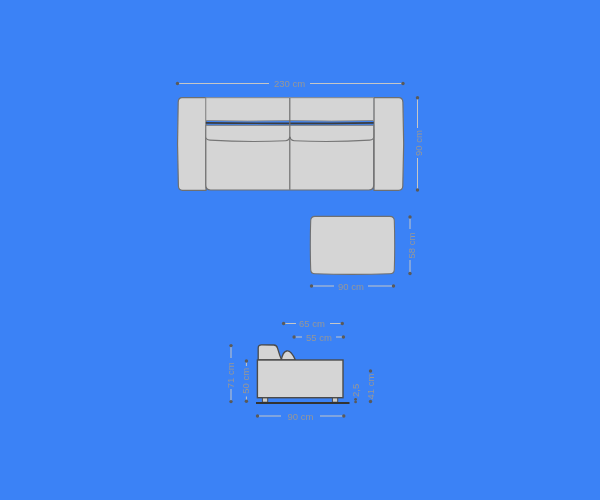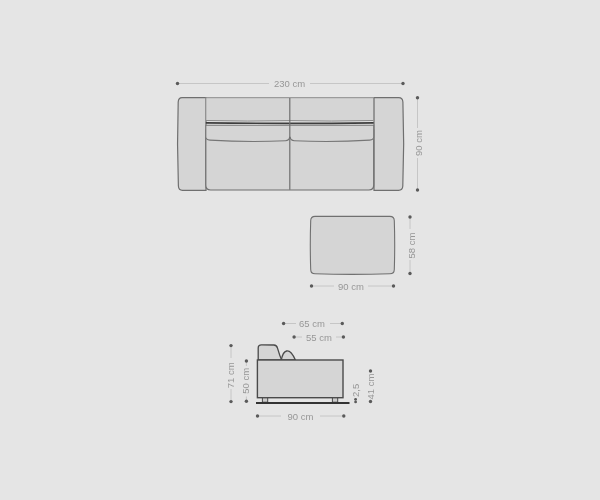--- a/index.html
+++ b/index.html
@@ -1,16 +1,16 @@
 <!DOCTYPE html>
 <html><head>
 <meta charset="utf-8">
 <style>
   html,body{margin:0;padding:0;background:#ffffff;}
-  .wrap{width:600px;height:500px;position:relative;overflow:hidden;background:#e5e5e5;}
+  .wrap{width:600px;height:500px;position:relative;overflow:hidden;background:#3b82f6;}
   text{font-family:"Liberation Sans", sans-serif;fill:#979797;font-size:9.5px;}
 </style>
 </head>
 <body>
 <div class="wrap">
 <svg width="600" height="500" viewBox="0 0 600 500" xmlns="http://www.w3.org/2000/svg">
 
   <g>
 
     <path d="M206,97.7 L182,97.7 Q178.5,97.7 178.2,102 Q176.8,144 178.4,186 Q178.6,190.3 182.5,190.3 L206,190.3 Z" fill="#d5d5d5" stroke="#6f6f6f" stroke-width="1.2"></path>

